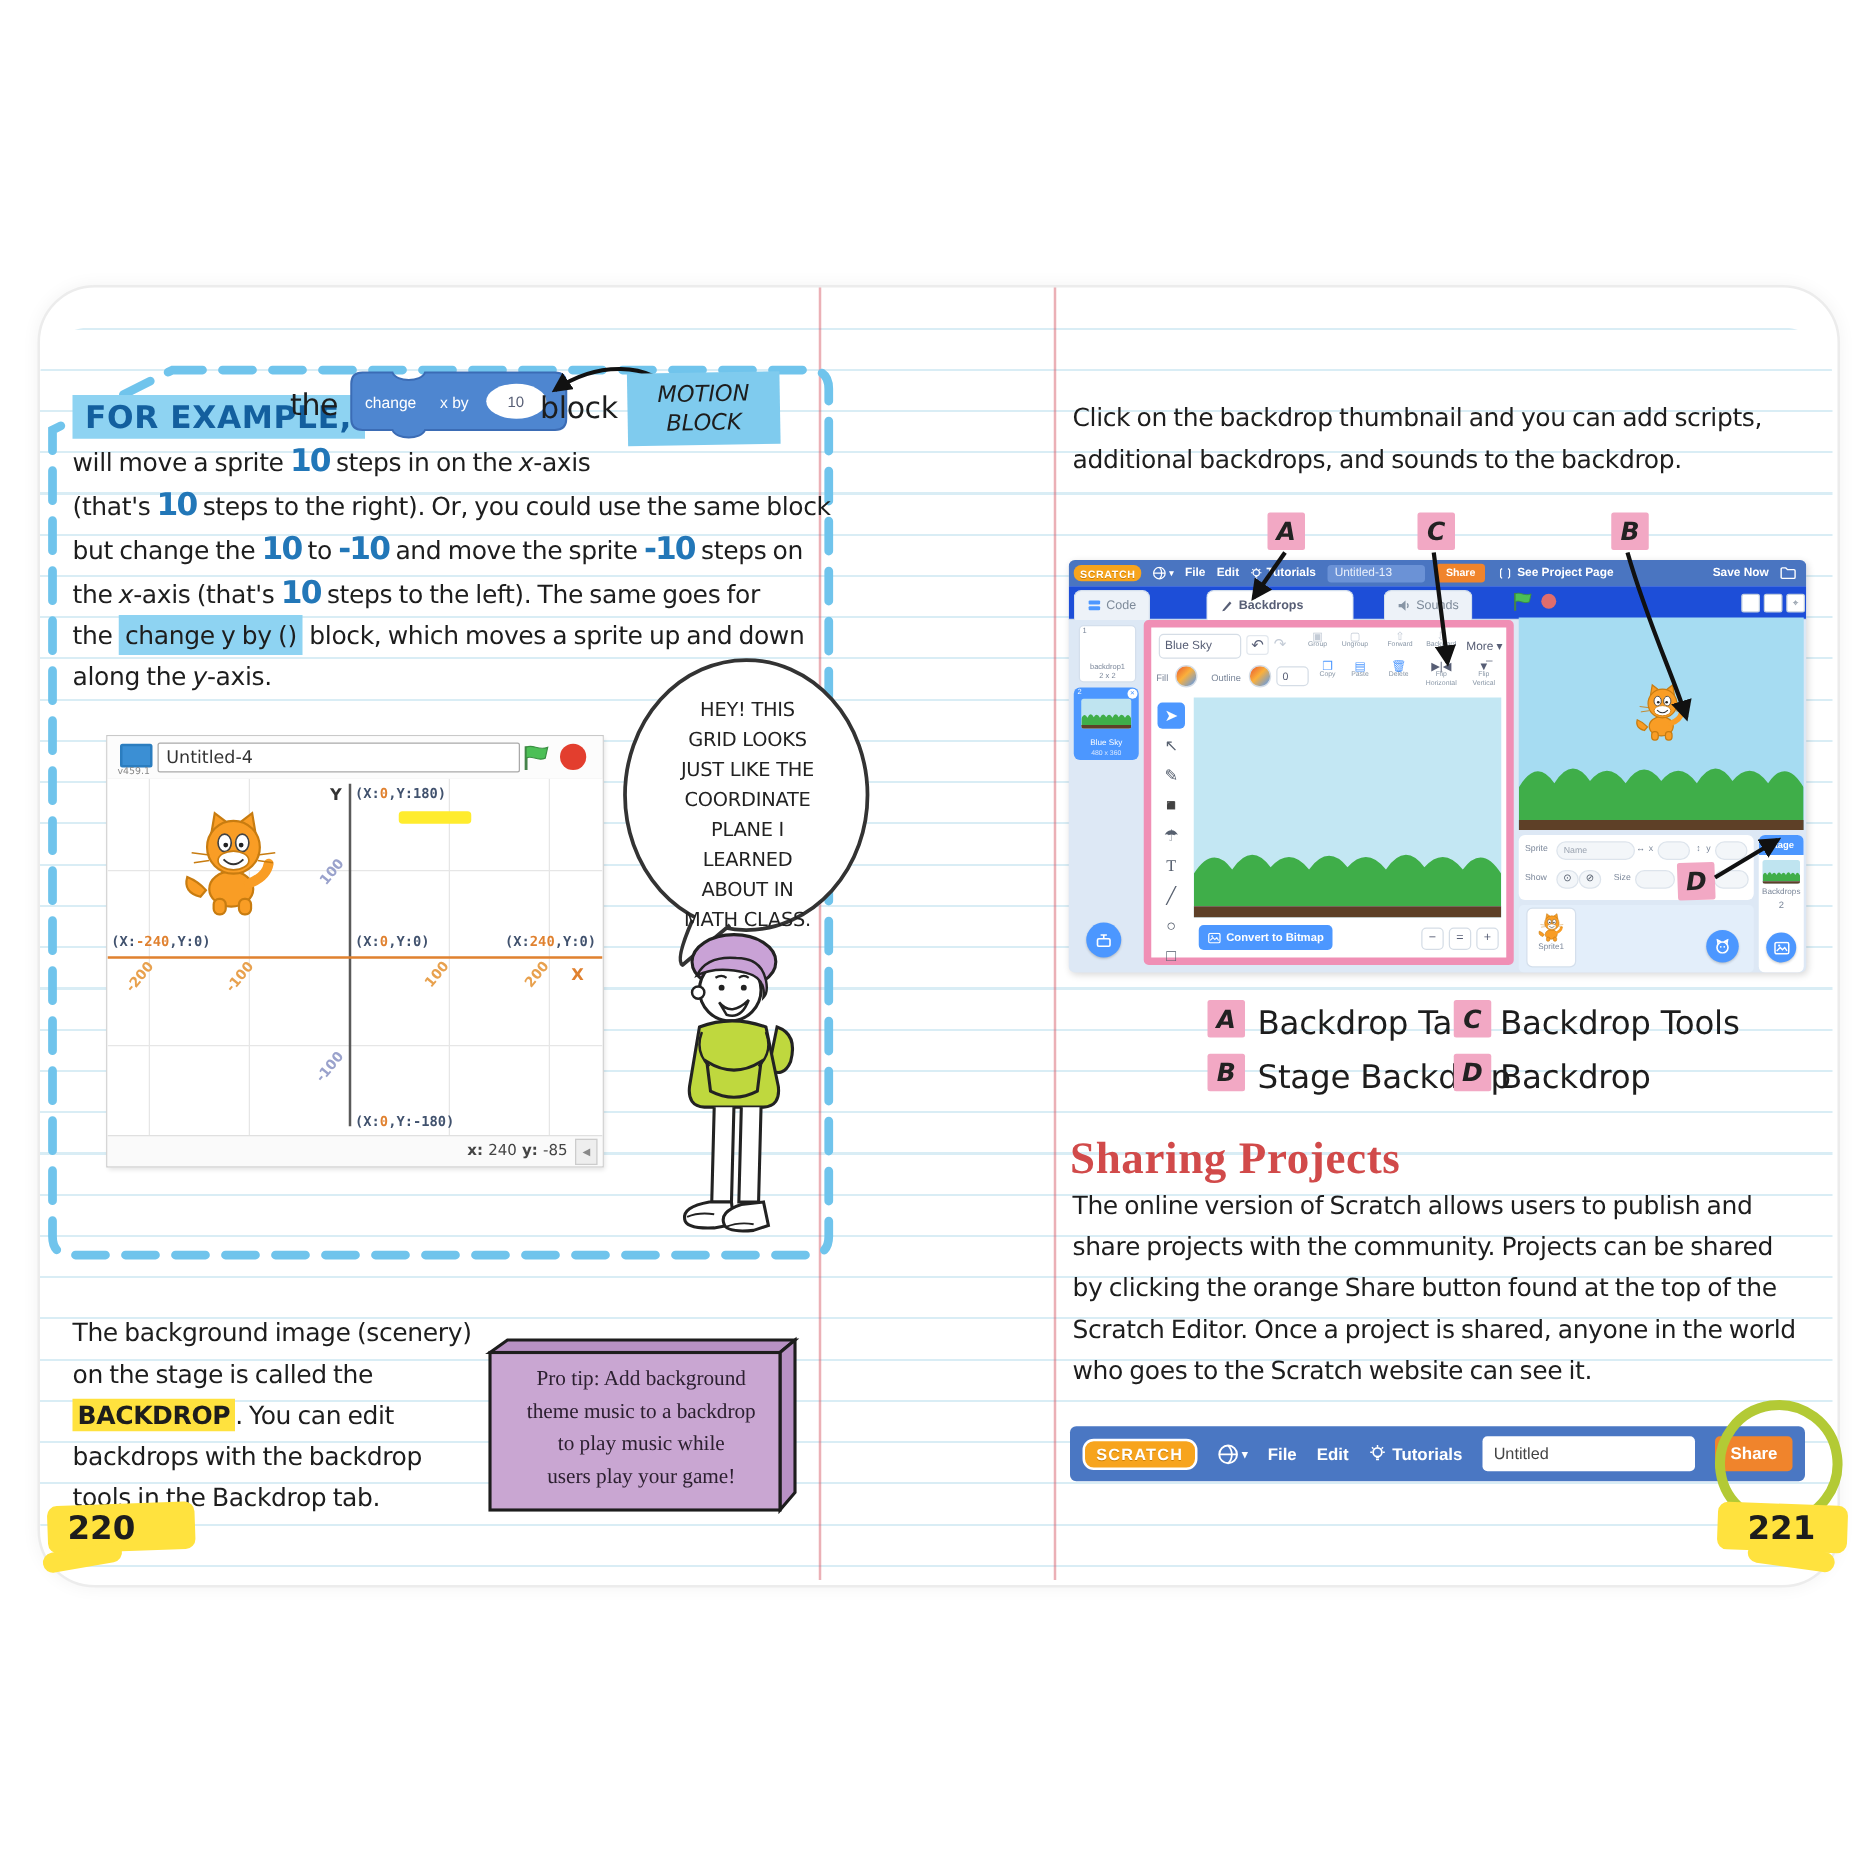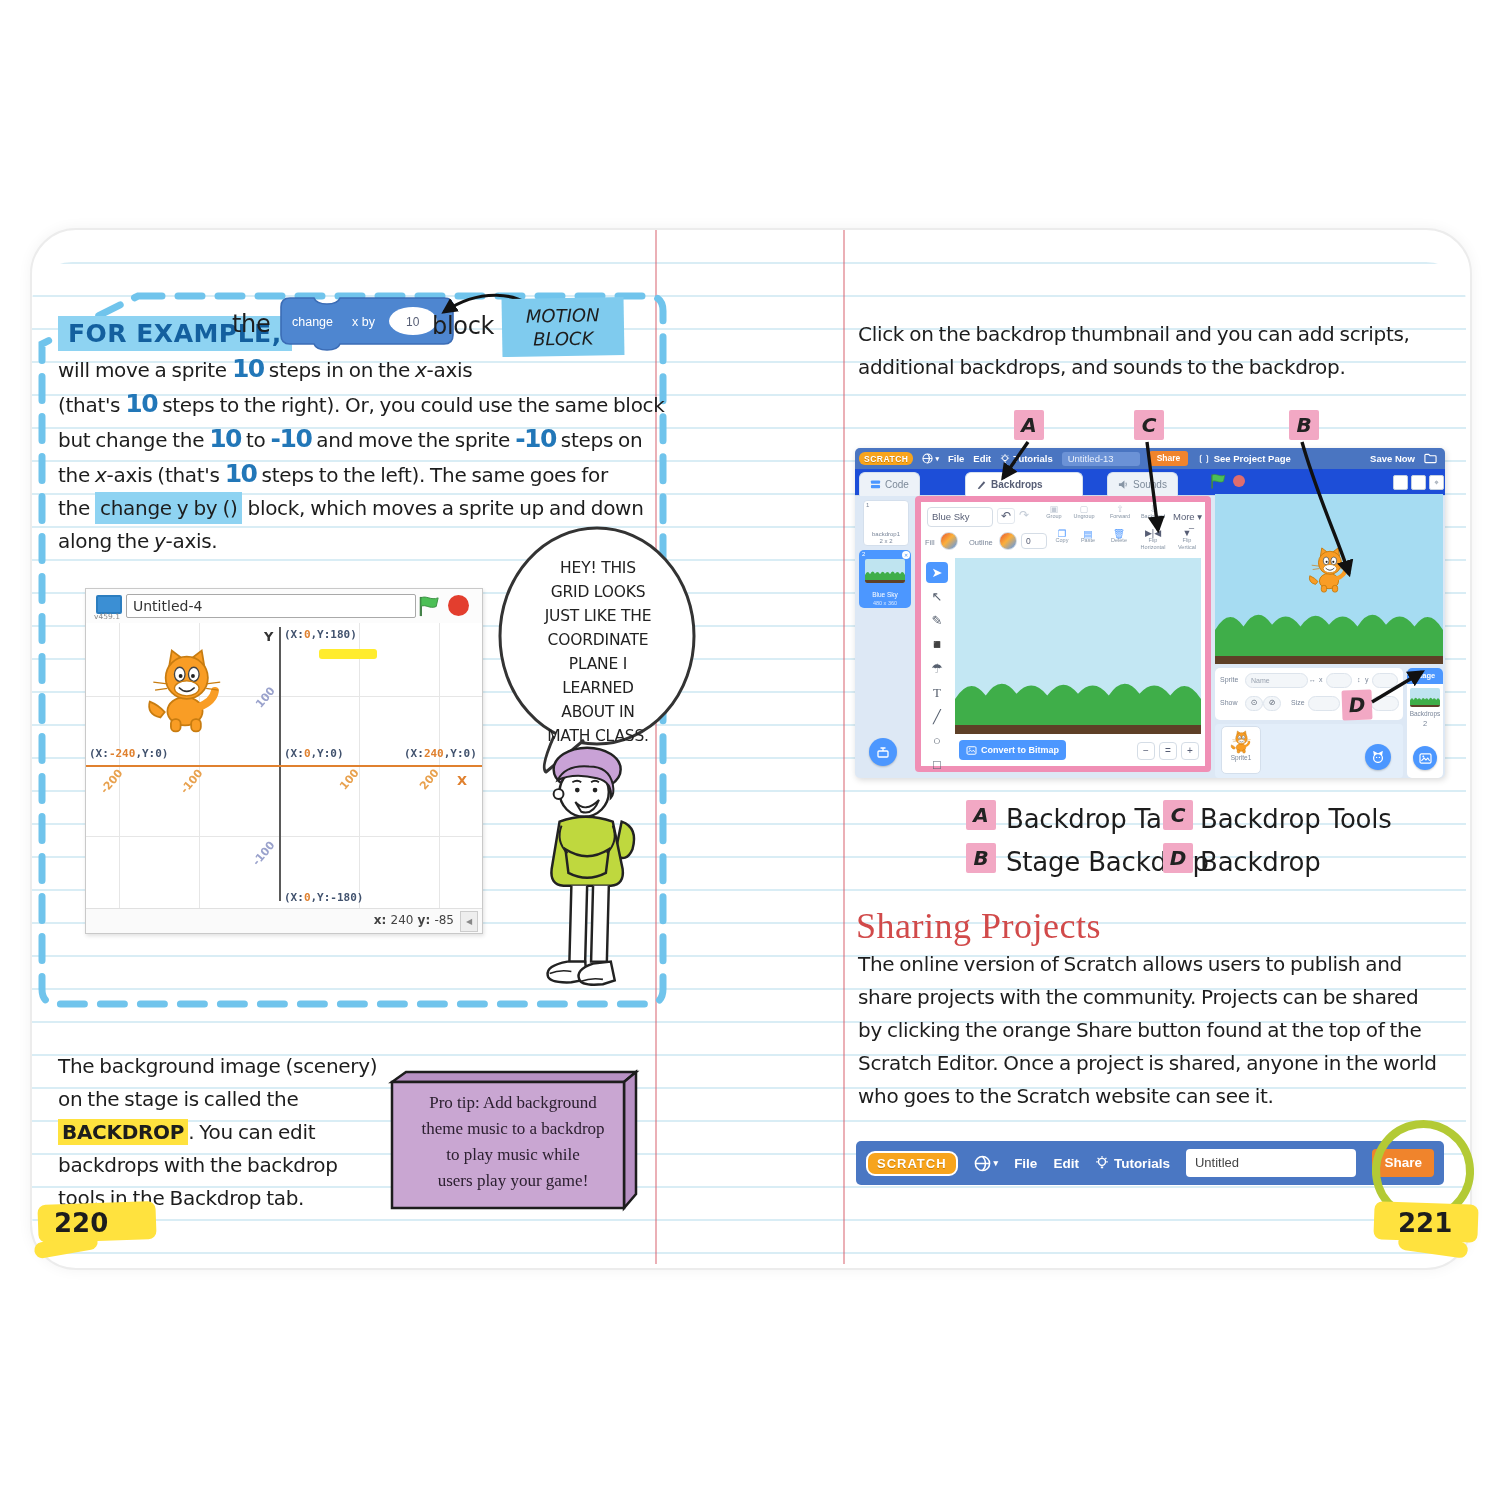--- a/index.html
+++ b/index.html
@@ -46,21 +46,21 @@
   
   .bubbletxt{left:512px;top:556px;width:172px;text-align:center;font-size:15.5px;
              line-height:24px;font-weight:500;color:#222;letter-spacing:-.2px;}
   
   .protip-text{left:404px;top:1090px;width:218px;text-align:center;
                font-family:"Liberation Serif",serif;font-size:17px;line-height:26px;color:#2c2030;}
   
   .tag{width:30px;height:30px;background:#f2a8c4;text-align:center;line-height:30px;
        font-size:20px;font-weight:600;color:#222;border-radius:2px;font-style:italic;}
   .legendtxt{font-size:26px;letter-spacing:-.2px;}
-  .redhead{font-family:"Liberation Serif",serif;font-weight:400;font-size:36px;
+  .redhead{font-family:"Liberation Serif",serif;font-weight:700;font-size:36px;
            color:#d14a4a;letter-spacing:.5px;}
   
   .editor{left:855px;top:448px;width:590px;height:330px;background:#dde8f5;border-radius:5px;
           overflow:hidden;box-shadow:1px 2px 6px rgba(0,0,0,.15);font-family:"Liberation Sans",sans-serif;}
   .menubar{position:absolute;left:0;top:0;width:100%;height:21px;background:#4a75c1;
            display:flex;align-items:center;gap:9px;padding-left:4px;box-sizing:border-box;
            color:#fff;font-size:9.5px;font-weight:700;}
   .slogo{background:#f7a41d;color:#fff;border-radius:6px;padding:1.5px 5px;font-size:8.5px;
          font-weight:800;letter-spacing:.5px;text-shadow:0 1px 0 #c97f06;}
   .mtitle{background:#6b92d6;border-radius:3px;height:14px;line-height:14px;

